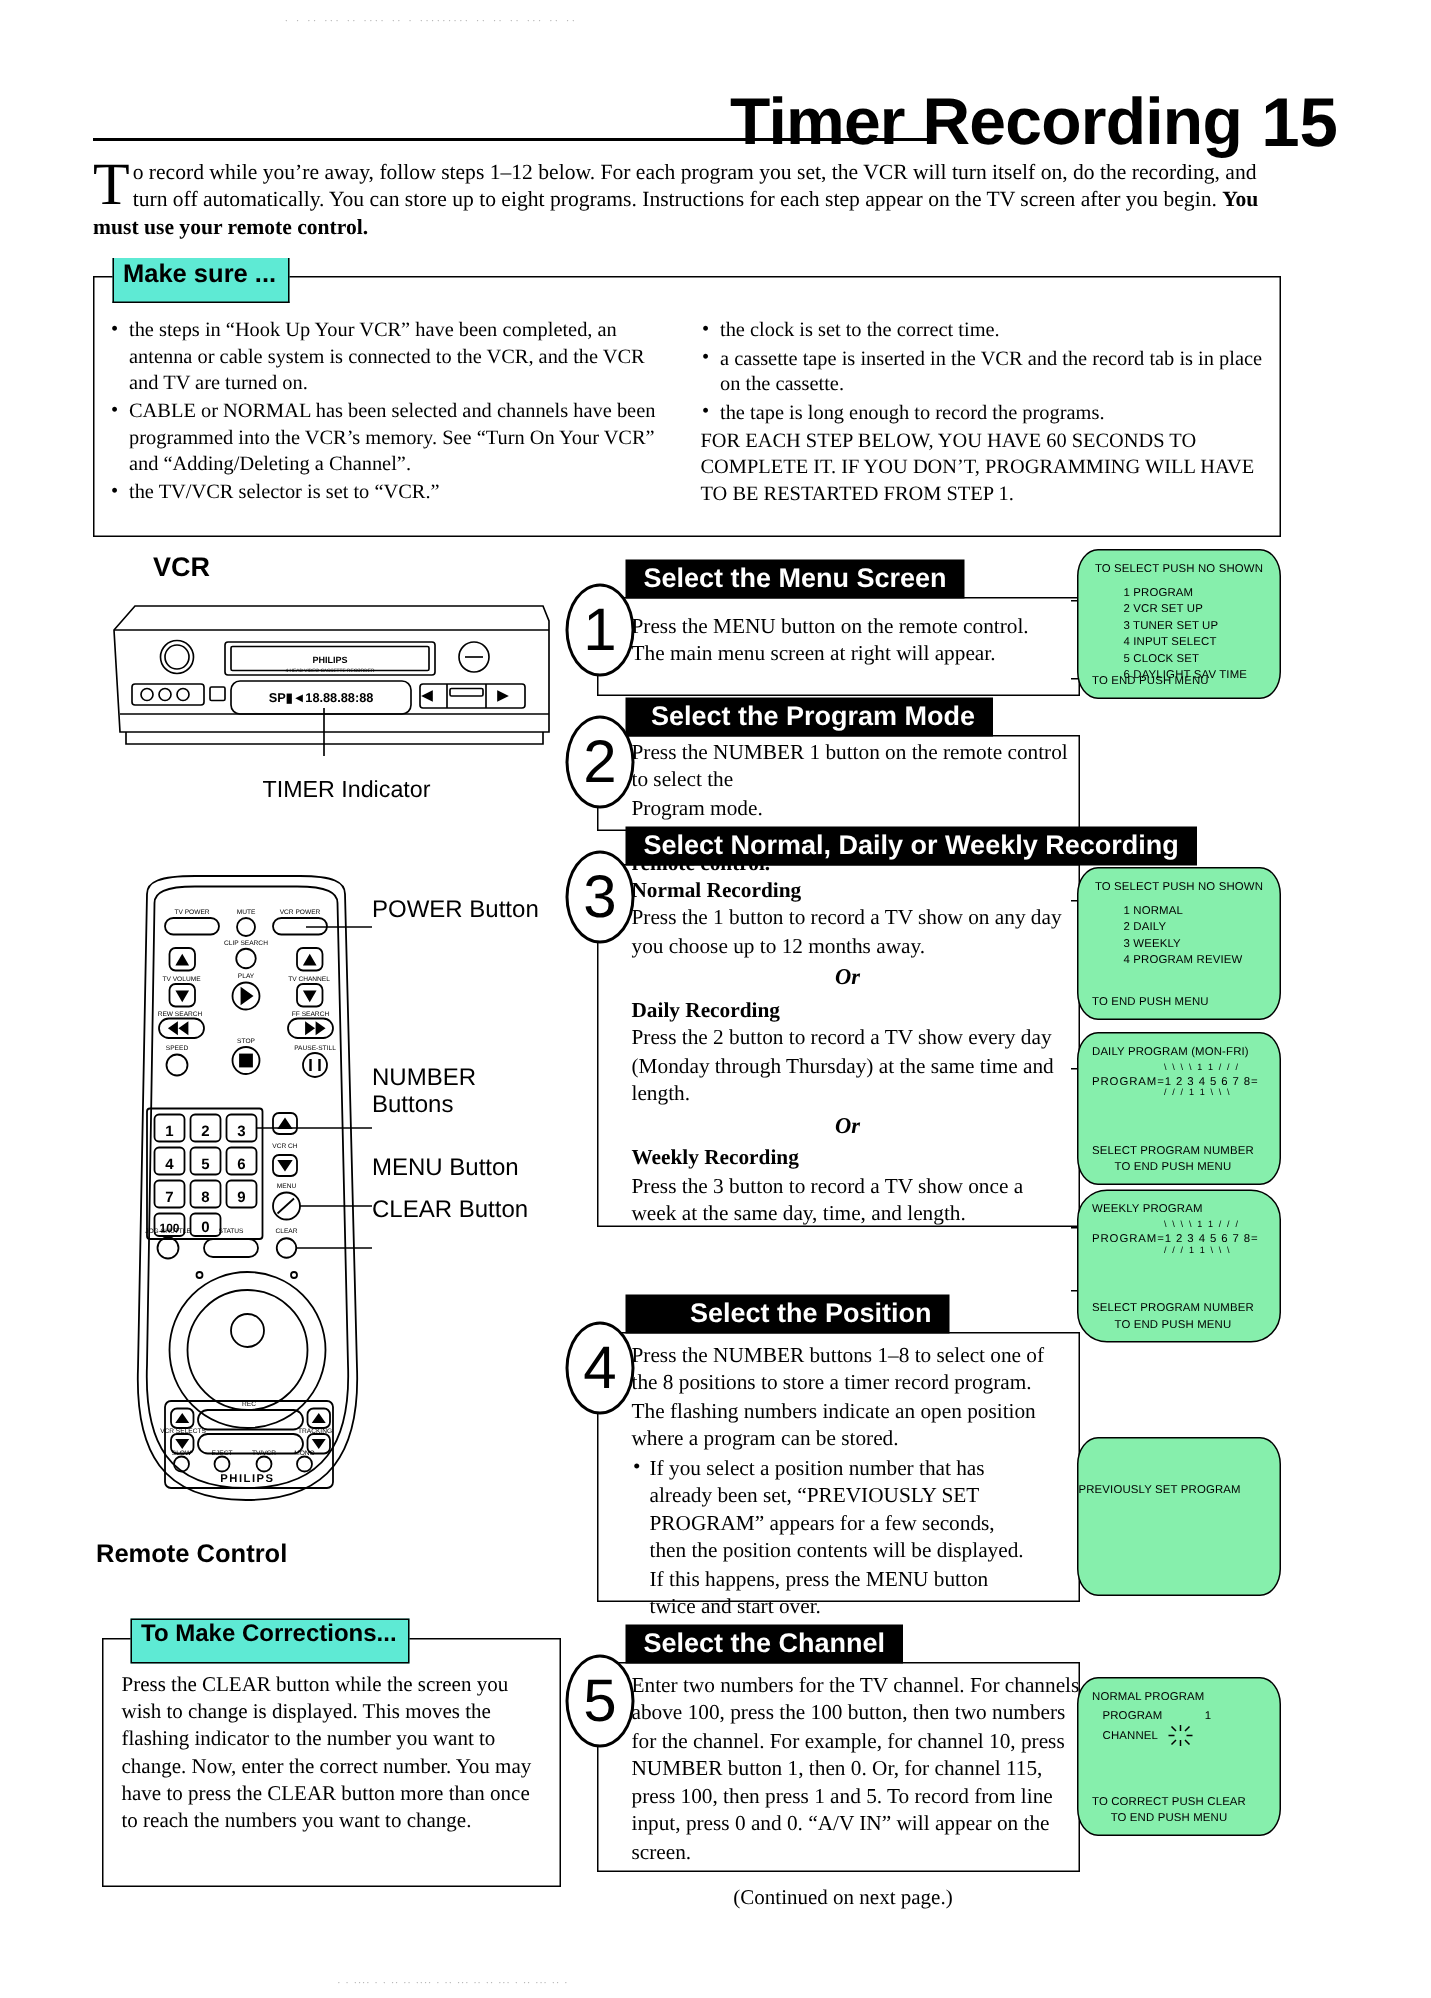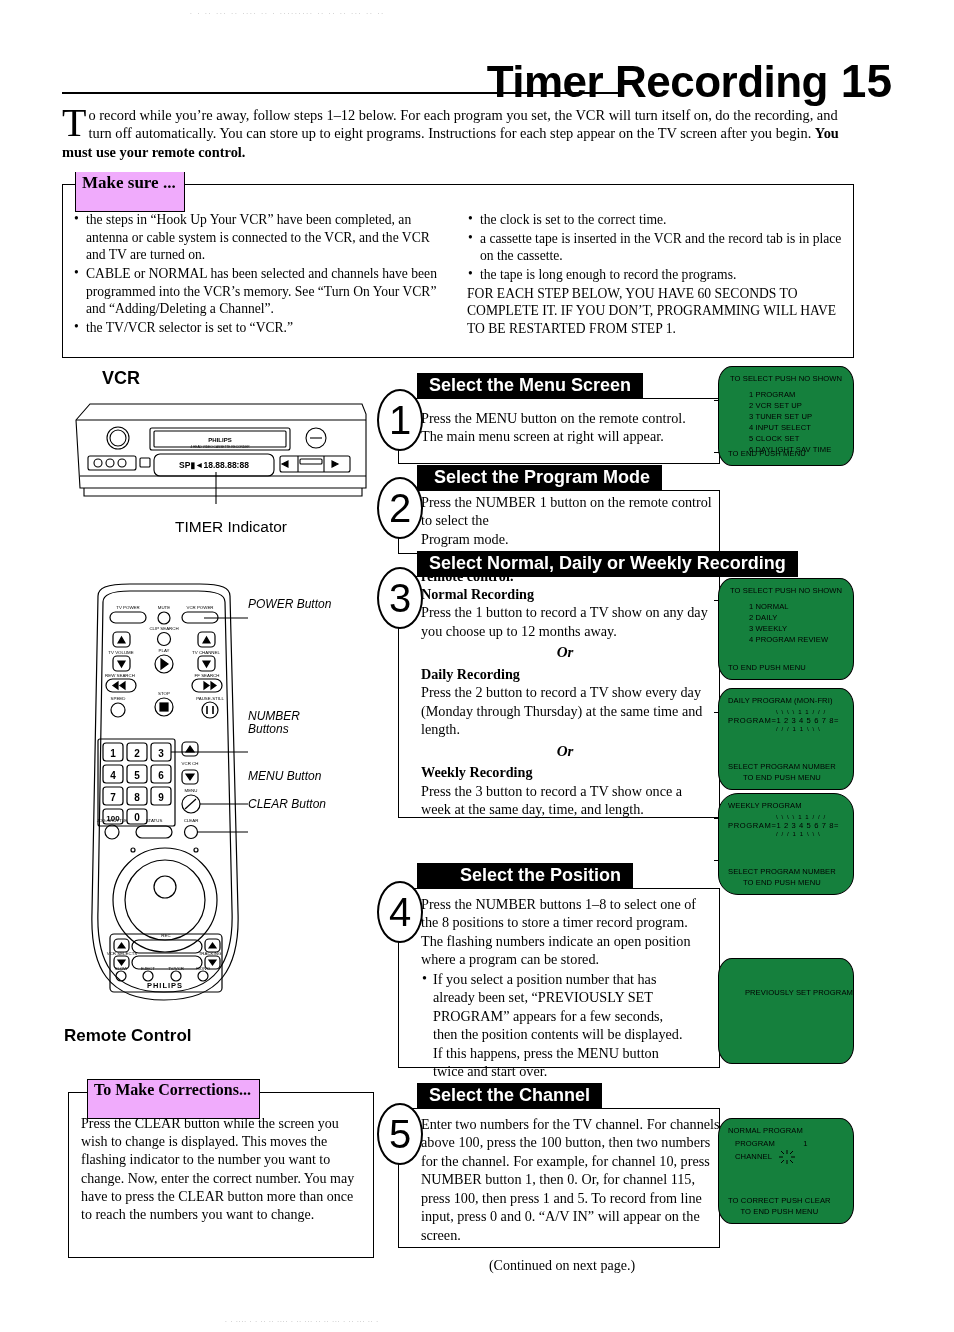--- a/index.html
+++ b/index.html
@@ -27,37 +27,37 @@
   .intro{position:absolute;left:62px;top:106px;width:800px;font-size:14.4px;line-height:1.28;text-align:left;}
   .intro .dropcap{
     float:left;font-size:40px;line-height:30px;padding:2px 2px 0 0;
     font-family:"Liberation Serif", serif;
   }
   .intro b{font-weight:bold;}
 
   
   .makesure{position:absolute;left:62px;top:184px;width:790px;height:172px;border:1.6px solid #000;}
   .box-tab{
-    position:absolute;background:#f0abfc;padding:0 8px 18px 6px;
-    font-family:Liberation Serif, serif;font-weight:bold;font-size:17px;
+    position:absolute;background:#5eead4;padding:0 8px 8px 6px;
+    font-family:Liberation Sans, sans-serif;font-weight:bold;font-size:17px;
     border:1.6px solid #000;border-top:none;line-height:1.25;
   }
   .makesure .box-tab{left:12px;top:-13px;border-top:none;}
   .makesure-cols{position:absolute;left:10px;top:26px;width:770px;display:flex;gap:18px;}
   .ms-col{width:50%;font-size:13.6px;line-height:1.3;}
   ul.bul{margin:0;padding:0;list-style:none;}
   ul.bul li{position:relative;padding-left:13px;margin-bottom:1px;}
   ul.bul li:before{content:"•";position:absolute;left:1px;top:-1px;}
   .caps-note{margin-top:1px;font-size:13.6px;line-height:1.3;}
 
   
   .vcr-label{position:absolute;left:102px;top:368px;font-family:"Liberation Sans", sans-serif;font-weight:bold;font-size:18px;}
   .timer-label{position:absolute;left:175px;top:518px;font-family:"Liberation Sans", sans-serif;font-size:15.5px;}
   .remote-label{position:absolute;left:64px;top:1026px;font-family:"Liberation Sans", sans-serif;font-weight:bold;font-size:17px;}
-  .callout{position:absolute;font-family:"Liberation Sans", sans-serif;font-size:12px;line-height:1.1;font-style:italic;}
+  .callout{position:absolute;font-family:"Liberation Sans", sans-serif;font-size:16px;line-height:1.1;}
   .co-power{left:248px;top:598px;}
   .co-number{left:248px;top:710px;}
   .co-menu{left:248px;top:770px;}
   .co-clear{left:248px;top:798px;}
 
   
   .corrections{position:absolute;left:68px;top:1092px;width:304px;height:164px;border:1.5px solid #000;}
   .corrections .box-tab{left:18px;top:-14px;font-size:16px;border:1.5px solid #000;}
   .corr-body{position:absolute;left:12px;top:22px;width:282px;font-size:14px;line-height:1.3;}
 
@@ -99,21 +99,21 @@
 
   #step5{left:398px;top:1108px;width:320px;height:138px;}
   #step5 .step-hdr{left:18px;top:-26px;}
   #step5 .step-num{left:-22px;top:-6px;}
   #step5 .step-body{left:22px;top:6px;width:300px;}
 
   .step-body ul.bul li{padding-left:12px;}
 
   
   .tv{
-    position:absolute;border:1.6px solid #000;border-radius:14px/18px;background:#15803d;
+    position:absolute;border:1.6px solid #000;border-radius:14px/18px;background:#86efac;
     font-family:"Liberation Sans", sans-serif;font-size:7.6px;letter-spacing:.1px;
     line-height:1.45;overflow:hidden;z-index:3;
   }
   .tv .tv-top{position:absolute;left:0;right:0;top:6px;text-align:center;}
   .tv .tv-topL{position:absolute;left:9px;top:6px;text-align:left;}
   .tv .tv-mid{position:absolute;left:30px;top:22px;}
   .tv .tv-bot{position:absolute;left:9px;bottom:6px;text-align:center;}
   .tv-row{white-space:nowrap;}
   .flashrow{font-size:6px;letter-spacing:1.1px;line-height:1;}
   .prog-line{white-space:nowrap;letter-spacing:.6px;}
@@ -464,21 +464,21 @@
       <div class="prog-line"><span>PROGRAM=</span><span>1 2 3 4 5 6 7 8</span><span>=</span></div>
       <div class="flashrow" style="margin-left:48px;">/ / / 1 1 \ \ \</div>
     </div>
     <div class="tv-bot">
       <div>SELECT PROGRAM NUMBER</div>
       <div>TO END PUSH MENU</div>
     </div>
   </div>
 
   <div class="tv" id="tv5">
-    <div style="position:absolute;left:0;right:0;top:28px;text-align:right;">PREVIOUSLY SET PROGRAM</div>
+    <div style="position:absolute;left:0;right:0;top:28px;text-align:left;">PREVIOUSLY SET PROGRAM</div>
   </div>
 
   <div class="tv" id="tv6">
     <div class="tv-topL">NORMAL PROGRAM</div>
     <div style="position:absolute;left:16px;top:19px;">
       <div style="white-space:nowrap;">
         <span>PROGRAM</span>
         <span style="margin-left:26px;">1</span>
       </div>
       <div style="white-space:nowrap;position:relative;">

